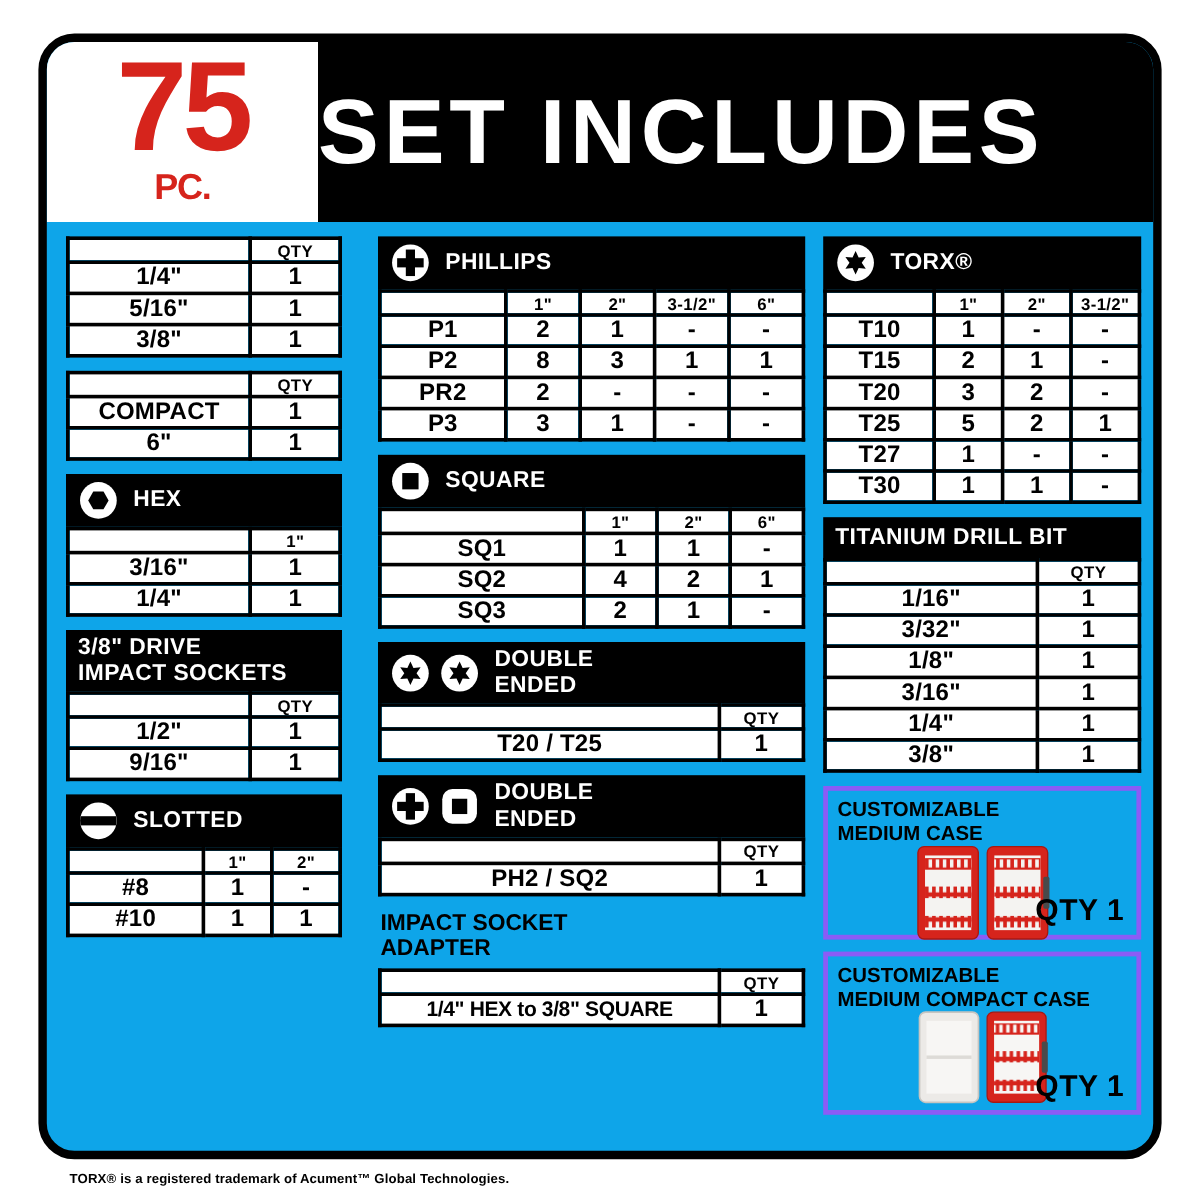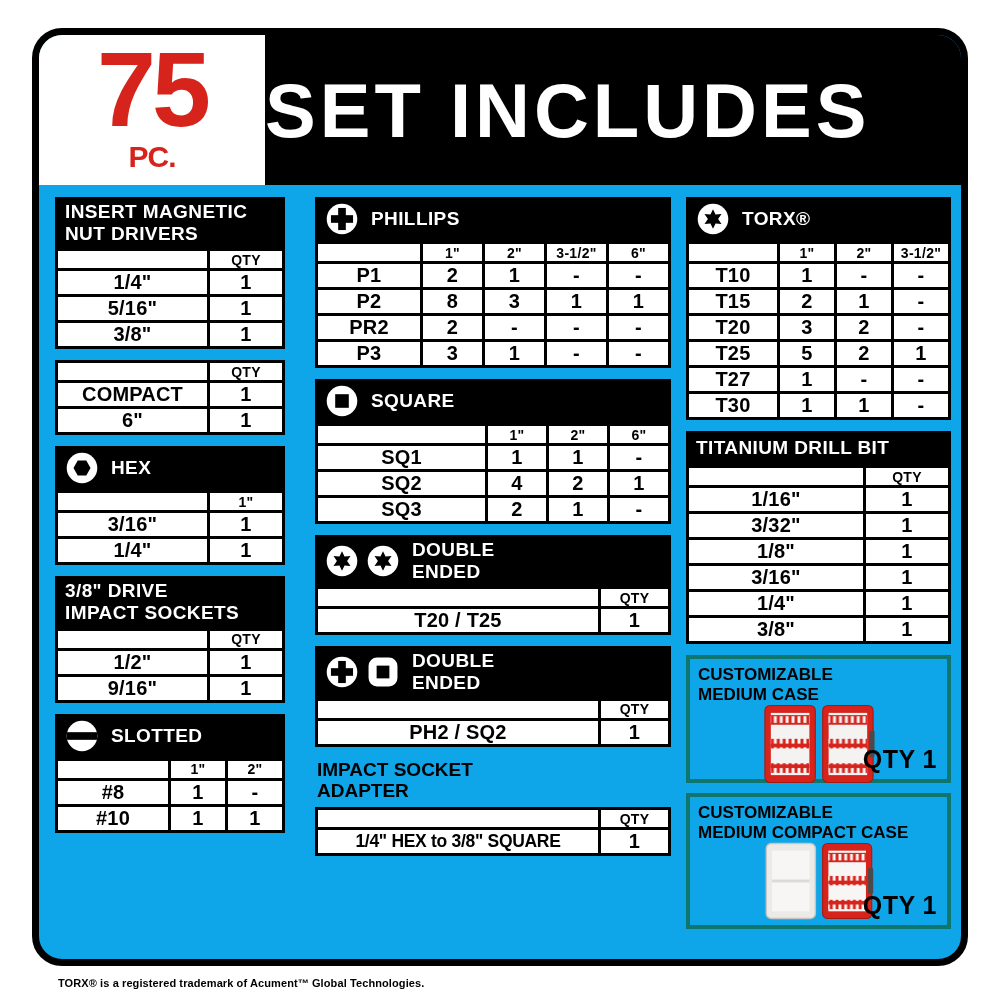--- a/index.html
+++ b/index.html
@@ -41,21 +41,21 @@
   td{height:25px;font-size:20px;font-weight:800;letter-spacing:.2px;}
   .c1  th:nth-child(2){width:75px;}
   .cw85 th:nth-child(2){width:85px;}
   .c2  th:nth-child(n+2){width:57px;}
   .c3  th:nth-child(n+2){width:61px;}
   .c4  th:nth-child(n+2){width:62px;}
   .ct  th:nth-child(n+2){width:57px;}
   .cq  th:nth-child(2){width:70px;}
   .tight td.lbl{font-size:17.5px;letter-spacing:-.3px;}
   
-  .casebox{border:4px solid #0f766e;position:relative;padding:6px 8px;margin-bottom:10px;}
+  .casebox{border:4px solid #8b5cf6;position:relative;padding:6px 8px;margin-bottom:10px;}
   .casebox .ptitle{font-size:17px;line-height:1.16;padding:0;}
   .caseimg{display:block;margin:0 auto;}
   .qtylabel{position:absolute;right:10px;bottom:5px;font-size:25px;font-weight:700;letter-spacing:.5px;}
   .box1{height:128px;} .box2{height:136px;}
   
   .footnote{position:absolute;left:58px;top:977px;font-size:11px;font-weight:700;letter-spacing:.1px;}
 </style>
 </head>
 <body>
 
@@ -69,26 +69,20 @@
     <div class="banner">
       <span>SET INCLUDES</span>
     </div>
   </div>
 
   <div class="content">
 
     <div class="colL">
 
       <div class="sec">
-        <div class="tbar two">
-          <div class="tt">
-            <span class="ln">INSERT MAGNETIC</span>
-            <span class="ln">NUT DRIVERS</span>
-          </div>
-        </div>
         <table class="c1">
             <thead>
               <tr>
                 <th class="lbl"></th>
                 <th>QTY</th>
               </tr>
             </thead>
             <tbody>
               <tr>
                 <td class="lbl">1/4"</td>

